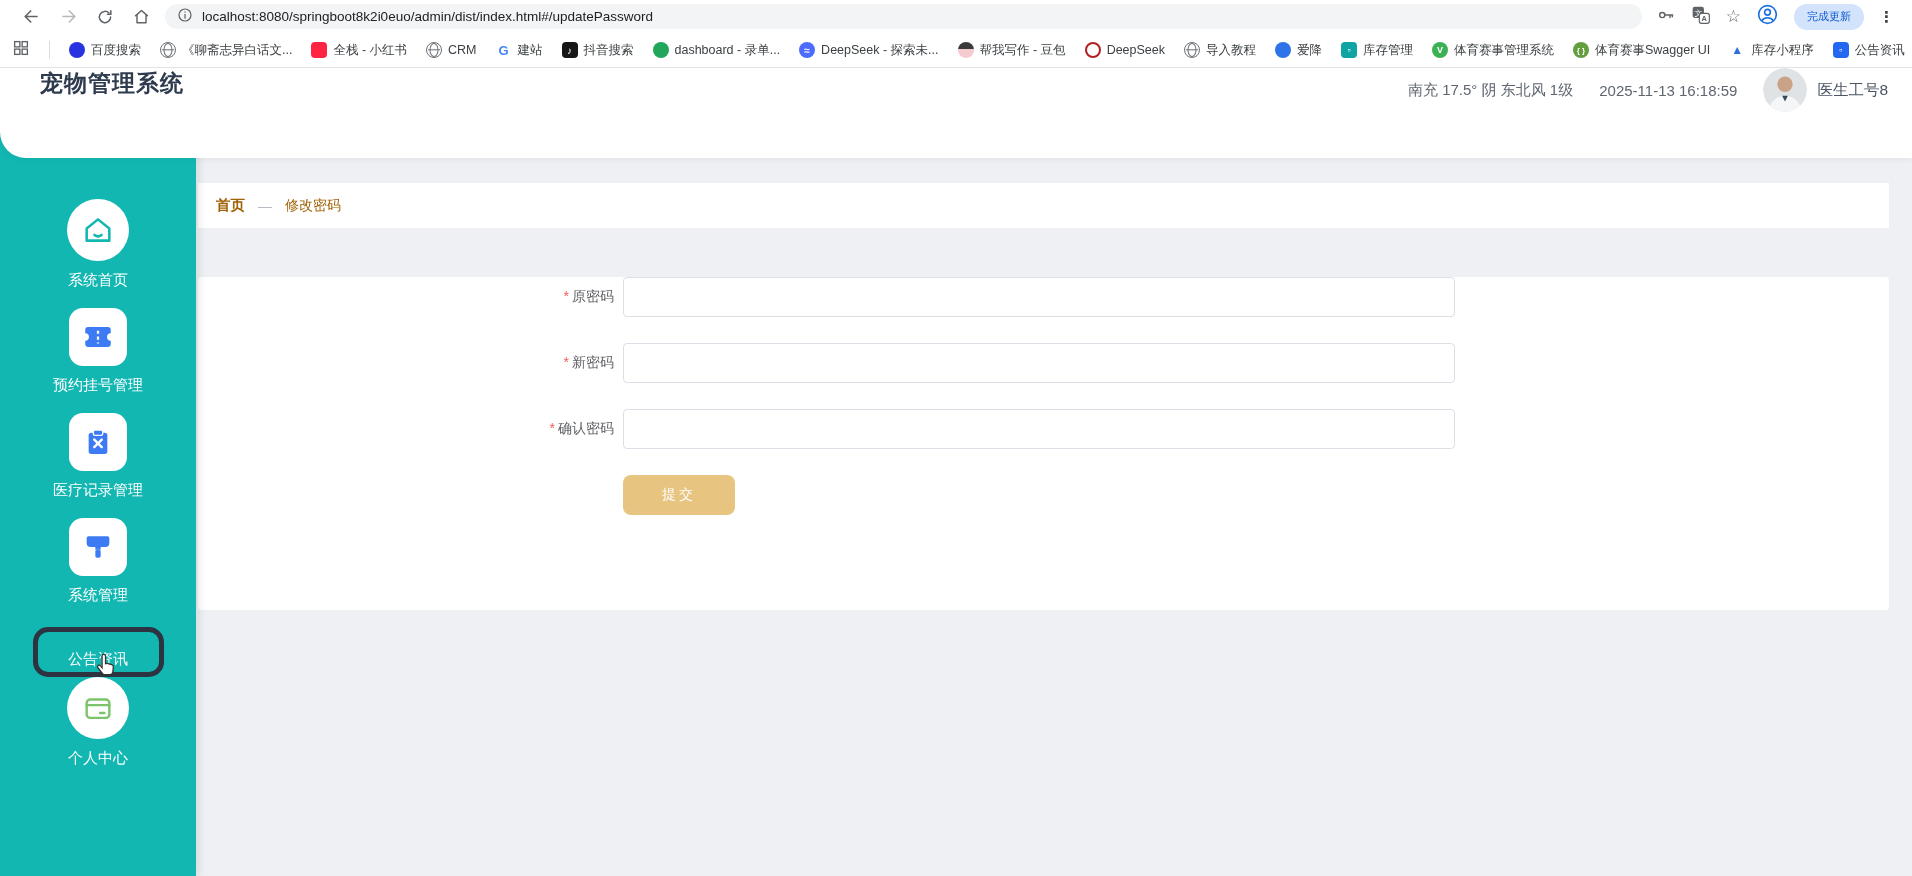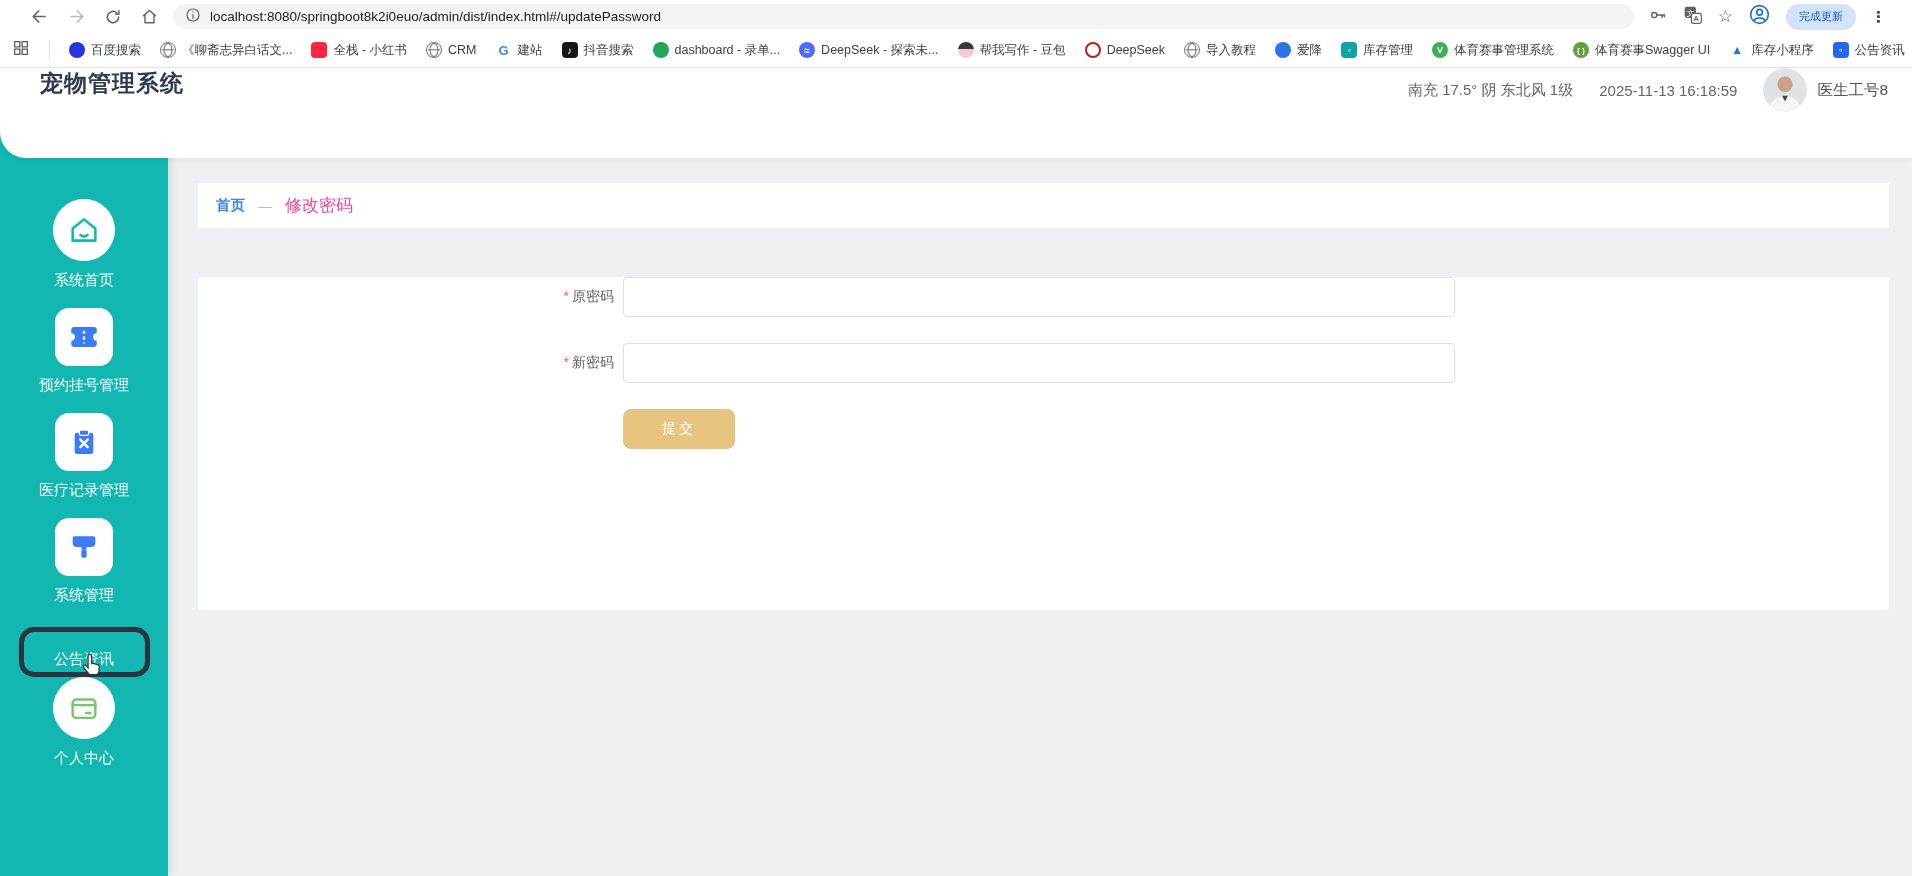--- a/index.html
+++ b/index.html
@@ -1,20 +1,20 @@
 <!DOCTYPE html>
 <html><head>
 <meta charset="utf-8">
 <style>
   * { margin:0; padding:0; box-sizing:border-box; }
   body { font-family:"Liberation Sans","DejaVu Sans",sans-serif; }
   .screen { width:1912px; height:876px; position:relative; background:#eef0f3; overflow:hidden; }
 
   
-  .toolbar { height:33px; background:#fff; display:flex; align-items:center; padding:0 20px; }
+  .toolbar { height:33px; background:#fff; display:flex; align-items:center; padding:0 12px; }
   .nav-btns { display:flex; align-items:center; gap:18px; padding:0 14px 0 10px; }
   .nav-btns svg { display:block; }
   .omnibox { flex:1; height:25px; background:#f2f4f6; border-radius:13px; display:flex; align-items:center; padding:0 12px; gap:9px; margin-right:14px; }
   .url-text { font-size:13.5px; color:#202124; white-space:nowrap; }
   .tb-right { display:flex; align-items:center; gap:15px; padding-right:6px; }
   .pill-update { background:#d3e3fc; color:#0b57d0; font-size:11px; height:26px; border-radius:13px; display:flex; align-items:center; padding:0 13px; white-space:nowrap; }
   .dots { color:#3c4043; font-size:15px; font-weight:bold; line-height:1; letter-spacing:0; }
   .star { color:#5f6368; font-size:17px; line-height:1; }
 
   
@@ -47,38 +47,38 @@
                 box-shadow:0 2px 6px rgba(0,0,0,.05); }
   .app-title { font-size:23px; font-weight:bold; color:#2e3a4d; letter-spacing:1px; }
   .hdr-right { display:flex; align-items:center; gap:26px; }
   .weather { font-size:15px; color:#5f6670; white-space:nowrap; }
   .datetime { font-size:15px; color:#5f6670; white-space:nowrap; }
   .user-box { display:flex; align-items:center; gap:10px; }
   .avatar { width:44px; height:44px; border-radius:50%; overflow:hidden; flex:none; }
   .username { font-size:15.5px; color:#4a5463; white-space:nowrap; }
 
   
-  .sidebar { position:absolute; left:0; top:58px; bottom:0; width:168px; background:#12b7b2; z-index:1;
+  .sidebar { position:absolute; left:0; top:58px; bottom:0; width:196px; background:#12b7b2; z-index:1;
              box-shadow:3px 0 8px rgba(0,0,0,.10); display:flex; flex-direction:column; align-items:center; padding-top:73px; }
   .s-item { display:flex; flex-direction:column; align-items:center; cursor:pointer; }
   .s-item + .s-item { margin-top:18px; }
   .ic-circle { width:62px; height:62px; border-radius:50%; background:#fff; display:flex; align-items:center; justify-content:center; }
   .ic-square { width:58px; height:58px; border-radius:14px; background:#fff; display:flex; align-items:center; justify-content:center; }
   .s-label { margin-top:10px; font-size:15px; color:#fff; white-space:nowrap; }
   .s-highlight { margin-top:22px; width:131px; height:50px; border:5px solid #2b3440; border-radius:15px;
                  display:flex; align-items:center; justify-content:center; position:relative; }
   .s-highlight .s-label { margin-top:14px; }
   .cursor-glyph { position:absolute; left:54px; top:21px; z-index:5; }
 
   
   .main { position:absolute; left:168px; right:0; top:90px; bottom:0; padding:25px 23px 0 30px; }
   .breadcrumb-bar { height:45px; background:#fff; display:flex; align-items:center; padding:0 18px; }
-  .bc-home { font-size:14.5px; font-weight:bold; color:#3b82f6; }
+  .bc-home { font-size:14.5px; font-weight:bold; color:#a16207; }
   .bc-sep { font-size:14px; color:#b8bcc2; margin:0 13px; }
-  .bc-current { font-size:17px; color:#ec4899; }
+  .bc-current { font-size:14px; color:#a16207; }
   .card { margin-top:49px; height:333px; background:#fff; border-radius:4px; }
   .form { margin-left:325px; }
   .form-row { display:flex; align-items:center; margin-bottom:26px; }
   .f-label { width:100px; flex:none; text-align:right; font-size:14px; color:#606266; padding-right:9px; white-space:nowrap; }
   .req { color:#f45c5c; margin-right:3px; font-size:14px; }
   .f-input { width:832px; height:40px; border:1px solid #dcdfe6; border-radius:4px; outline:none; padding:0 12px; font-size:14px; color:#333; background:#fff; }
   .btn-row { margin-top:23px; margin-left:100px; }
   .submit-btn { width:112px; height:40px; background:#e7c480; border:none; border-radius:8px; color:#fff; font-size:14px; letter-spacing:3px; cursor:pointer; }
 </style>
 </head>
@@ -310,20 +310,24 @@
       <div class="card">
         <div class="form">
           <div class="form-row">
             <span class="f-label"><span class="req">*</span><span>原密码</span></span>
             <input class="f-input" type="text" value="" style="">
           </div>
           <div class="form-row">
             <span class="f-label"><span class="req">*</span><span>新密码</span></span>
             <input class="f-input" type="text" value="" style="">
           </div>
+          <div class="form-row">
+            <span class="f-label"><span class="req">*</span><span>确认密码</span></span>
+            <input class="f-input" type="text" value="" style="">
+          </div>
           <div class="btn-row">
             <button class="submit-btn">提交</button>
           </div>
         </div>
       </div>
     </div>
 
   </div>
 </div>
 

